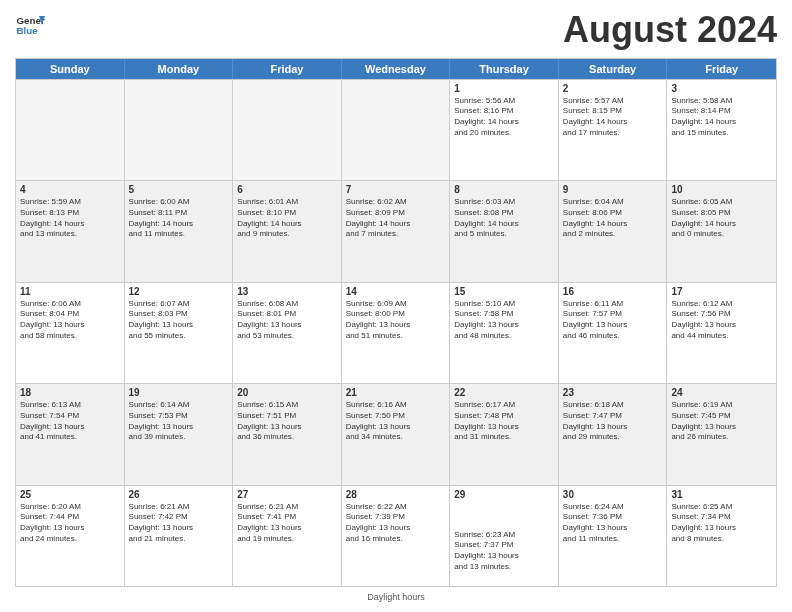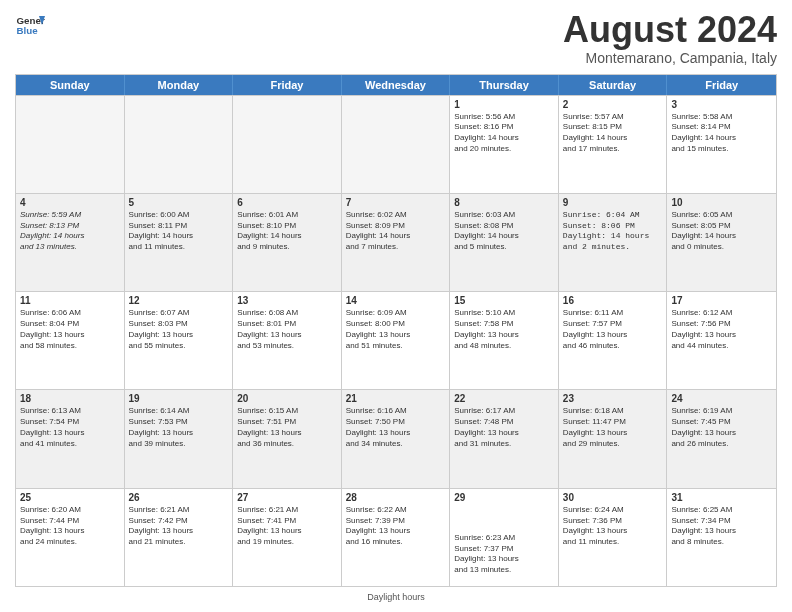--- a/index.html
+++ b/index.html
@@ -112,21 +112,20 @@
   <div class="header">
     <div class="logo">
       <svg class="logo-icon" viewBox="0 0 40 40">
         <text x="2" y="18" font-family="Arial" font-weight="bold" font-size="13" fill="#333">General</text>
         <text x="2" y="32" font-family="Arial" font-weight="bold" font-size="13" fill="#3a7abf">Blue</text>
         <polygon points="32,8 40,8 36,20" fill="#3a7abf"></polygon>
       </svg>
     </div>
     <div class="title-block">
       <div class="month-title">August 2024</div>
-      <div class="location">Montemarano, Campania, Italy</div>
     </div>
   </div>
 
   <div class="calendar">
     <div class="cal-header" id="cal-header-row">
         <div class="cal-header-cell">Sunday</div>
         <div class="cal-header-cell">Monday</div>
         <div class="cal-header-cell">Friday</div>
         <div class="cal-header-cell">Wednesday</div>
         <div class="cal-header-cell">Thursday</div>
@@ -157,21 +156,21 @@
             <div class="day-number">3</div>
             <div class="day-info" style="white-space: pre-line;">Sunrise: 5:58 AM
 Sunset: 8:14 PM
 Daylight: 14 hours
 and 15 minutes.</div>
           </div>
         </div>
         <div class="cal-row">
           <div class="cal-cell shaded">
             <div class="day-number">4</div>
-            <div class="day-info" style="white-space: pre-line; font-style: italic;">Sunrise: 5:59 AM
+            <div class="day-info" style="white-space: pre-line;">Sunrise: 5:59 AM
 Sunset: 8:13 PM
 Daylight: 14 hours
 and 13 minutes.</div>
           </div>
           <div class="cal-cell shaded">
             <div class="day-number">5</div>
             <div class="day-info" style="white-space: pre-line;">Sunrise: 6:00 AM
 Sunset: 8:11 PM
 Daylight: 14 hours
 and 11 minutes.</div>
@@ -192,21 +191,21 @@
           </div>
           <div class="cal-cell shaded">
             <div class="day-number">8</div>
             <div class="day-info" style="white-space: pre-line;">Sunrise: 6:03 AM
 Sunset: 8:08 PM
 Daylight: 14 hours
 and 5 minutes.</div>
           </div>
           <div class="cal-cell shaded">
             <div class="day-number">9</div>
-            <div class="day-info" style="white-space: pre-line; font-family: Liberation Mono, monospace;">Sunrise: 6:04 AM
+            <div class="day-info" style="white-space: pre-line;">Sunrise: 6:04 AM
 Sunset: 8:06 PM
 Daylight: 14 hours
 and 2 minutes.</div>
           </div>
           <div class="cal-cell shaded">
             <div class="day-number">10</div>
             <div class="day-info" style="white-space: pre-line;">Sunrise: 6:05 AM
 Sunset: 8:05 PM
 Daylight: 14 hours
 and 0 minutes.</div>
@@ -295,21 +294,21 @@
           <div class="cal-cell shaded">
             <div class="day-number">22</div>
             <div class="day-info" style="white-space: pre-line;">Sunrise: 6:17 AM
 Sunset: 7:48 PM
 Daylight: 13 hours
 and 31 minutes.</div>
           </div>
           <div class="cal-cell shaded">
             <div class="day-number">23</div>
             <div class="day-info" style="white-space: pre-line;">Sunrise: 6:18 AM
-Sunset: 11:47 PM
+Sunset: 7:47 PM
 Daylight: 13 hours
 and 29 minutes.</div>
           </div>
           <div class="cal-cell shaded">
             <div class="day-number">24</div>
             <div class="day-info" style="white-space: pre-line;">Sunrise: 6:19 AM
 Sunset: 7:45 PM
 Daylight: 13 hours
 and 26 minutes.</div>
           </div>

